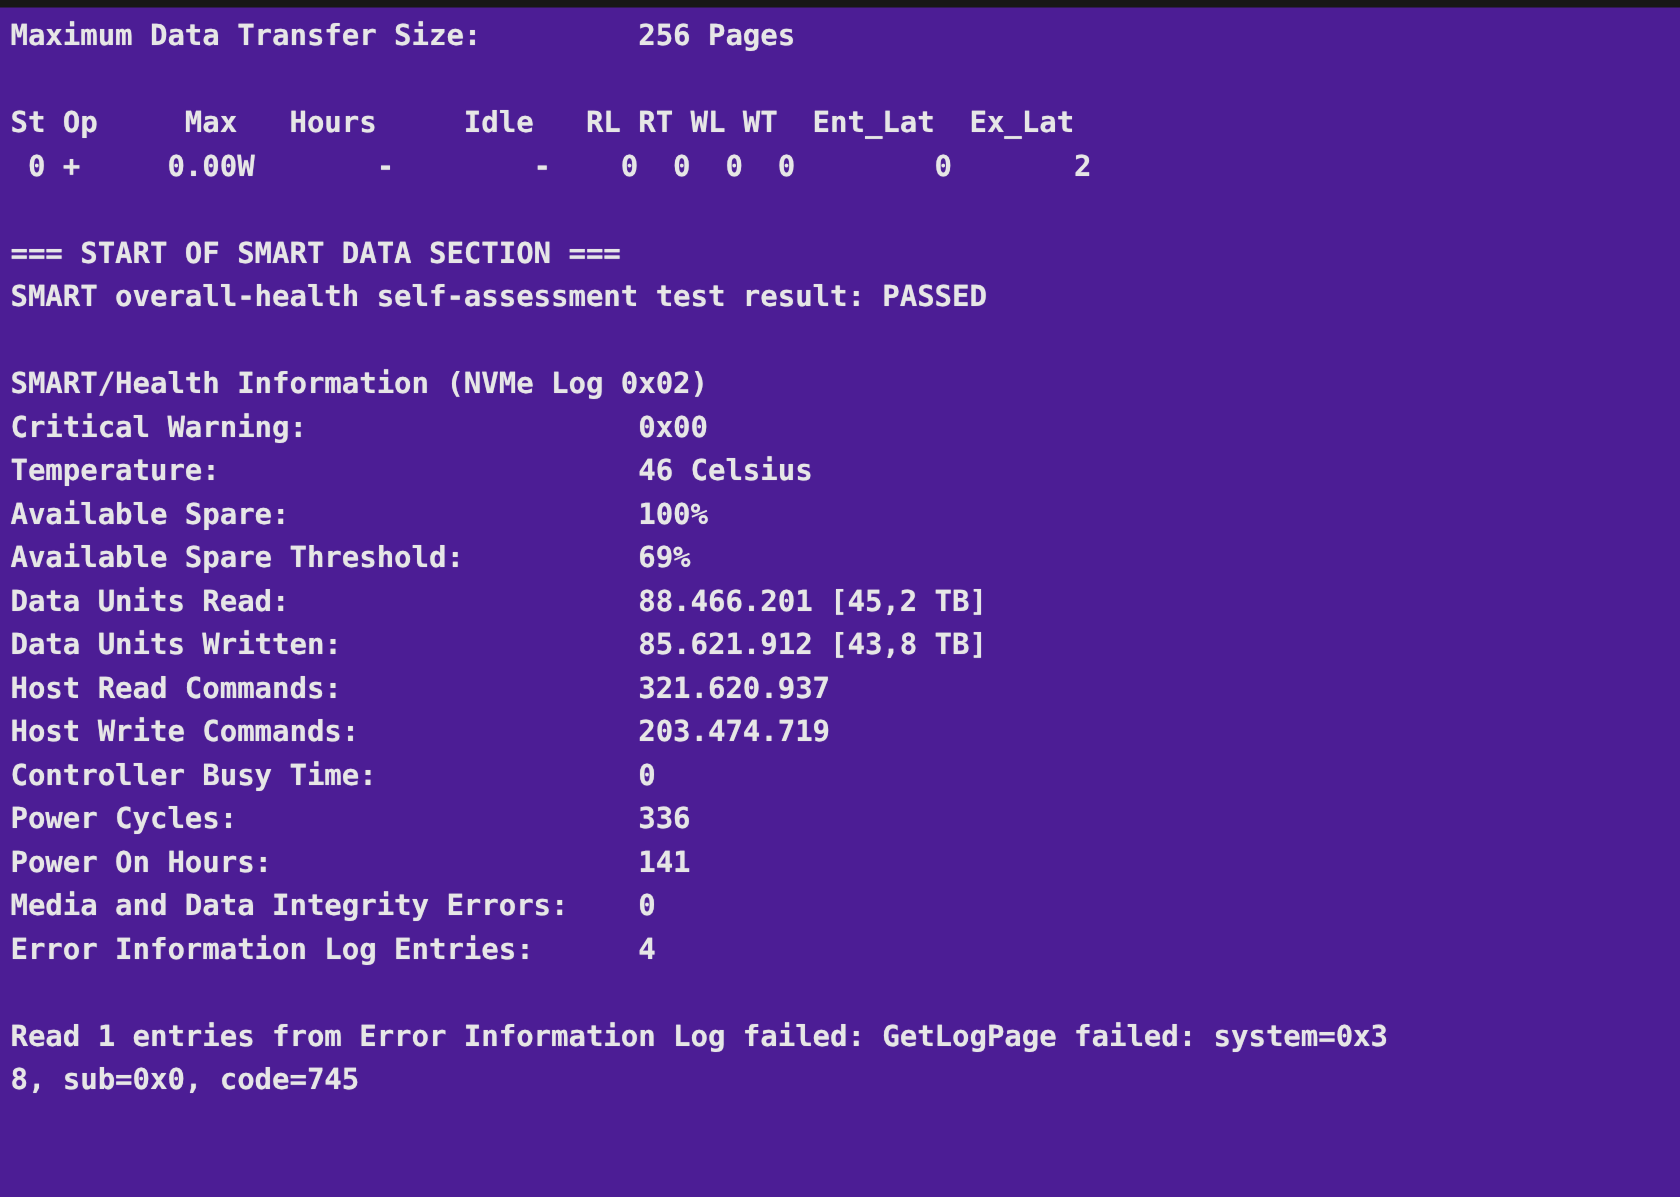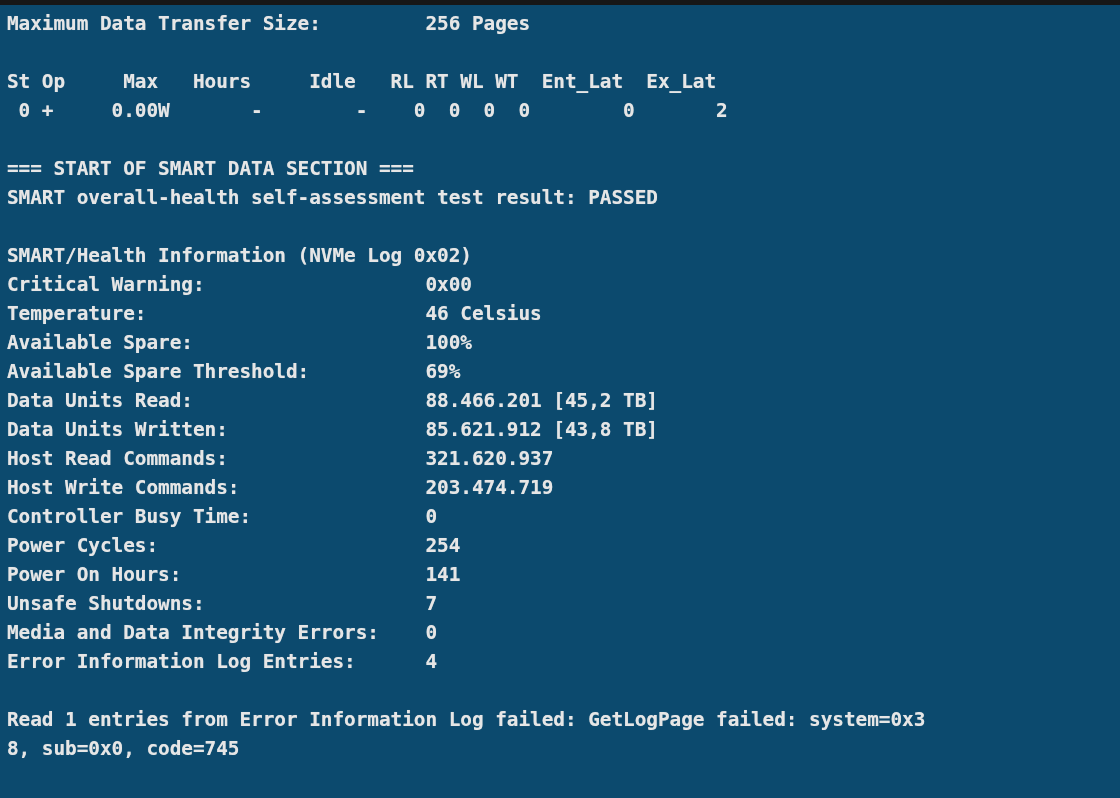--- a/index.html
+++ b/index.html
@@ -11,21 +11,21 @@
   body {
     width: 1120px;
     height: 798px;
     overflow: hidden;
     font-family: "DejaVu Sans Mono", "Liberation Mono", monospace;
   }
   #terminal {
     position: relative;
     width: 1120px;
     height: 798px;
-    background: #0c4a6e;
+    background: #4c1d95;
     box-sizing: border-box;
     overflow: hidden;
   }
   #top-bar {
     position: absolute;
     top: 0; left: 0;
     width: 1120px;
     height: 5px;
     background: #171717;
   }
@@ -71,22 +71,21 @@
     <span class="line">SMART/Health Information (NVMe Log 0x02)</span>
     <span class="line">Critical Warning:                   0x00</span>
     <span class="line">Temperature:                        46 Celsius</span>
     <span class="line">Available Spare:                    100%</span>
     <span class="line">Available Spare Threshold:          69%</span>
     <span class="line">Data Units Read:                    88.466.201 [45,2 TB]</span>
     <span class="line">Data Units Written:                 85.621.912 [43,8 TB]</span>
     <span class="line">Host Read Commands:                 321.620.937</span>
     <span class="line">Host Write Commands:                203.474.719</span>
     <span class="line">Controller Busy Time:               0</span>
-    <span class="line">Power Cycles:                       254</span>
+    <span class="line">Power Cycles:                       336</span>
     <span class="line">Power On Hours:                     141</span>
-    <span class="line">Unsafe Shutdowns:                   7</span>
     <span class="line">Media and Data Integrity Errors:    0</span>
     <span class="line">Error Information Log Entries:      4</span>
     <span class="line blank"></span>
     <span class="line">Read 1 entries from Error Information Log failed: GetLogPage failed: system=0x3</span>
     <span class="line">8, sub=0x0, code=745</span>
   </div>
 </div>
 
 </body></html>

